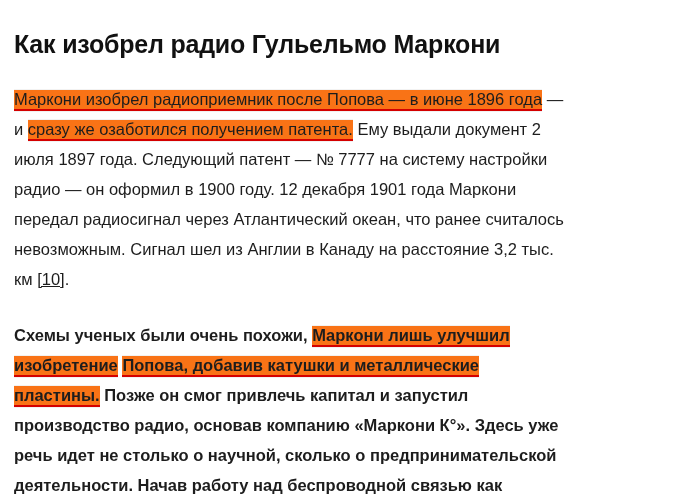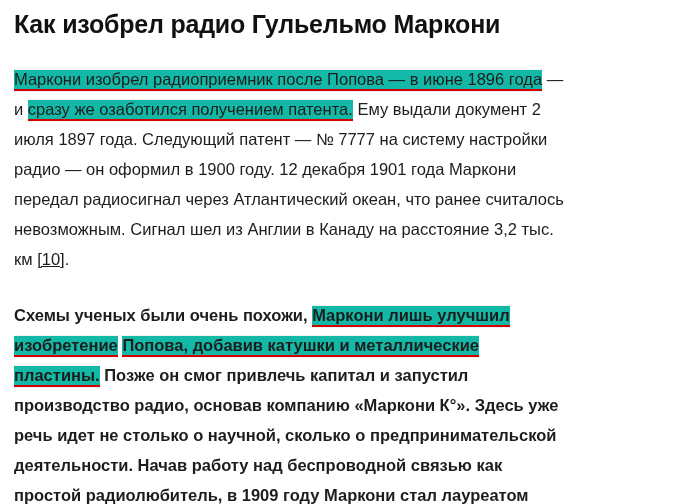--- a/index.html
+++ b/index.html
@@ -12,21 +12,21 @@
     background: #ffffff;
     font-family: "Liberation Sans", sans-serif;
     color: #1a1a1a;
     overflow: hidden;
   }
   .page {
     position: relative;
     width: 583px;
     height: 504px;
     box-sizing: border-box;
-    padding: 10px 14px 0 14px;
+    padding: 30px 14px 0 14px;
   }
   .title {
     font-size: 25px;
     font-weight: bold;
     line-height: 1.18;
     letter-spacing: -0.2px;
     color: #111111;
     margin: 0 0 24px 0;
   }
   .para {
@@ -35,21 +35,21 @@
     color: #1d1d1d;
     margin: 0;
     text-align: left;
   }
   .para + .para {
     margin-top: 26px;
     font-weight: bold;
   }
   
   .hl {
-    background: #14b8a6;
+    background: #f97316;
     box-shadow: 0 -1px 0 #f2f2f2, 0 1px 0 #f2f2f2;
     border-bottom: 2px solid #d40000;
     padding-bottom: 1px;
   }
   .ref {
     color: #1d1d1d;
     text-decoration: underline;
     text-decoration-color: #1d1d1d;
     cursor: pointer;
   }

